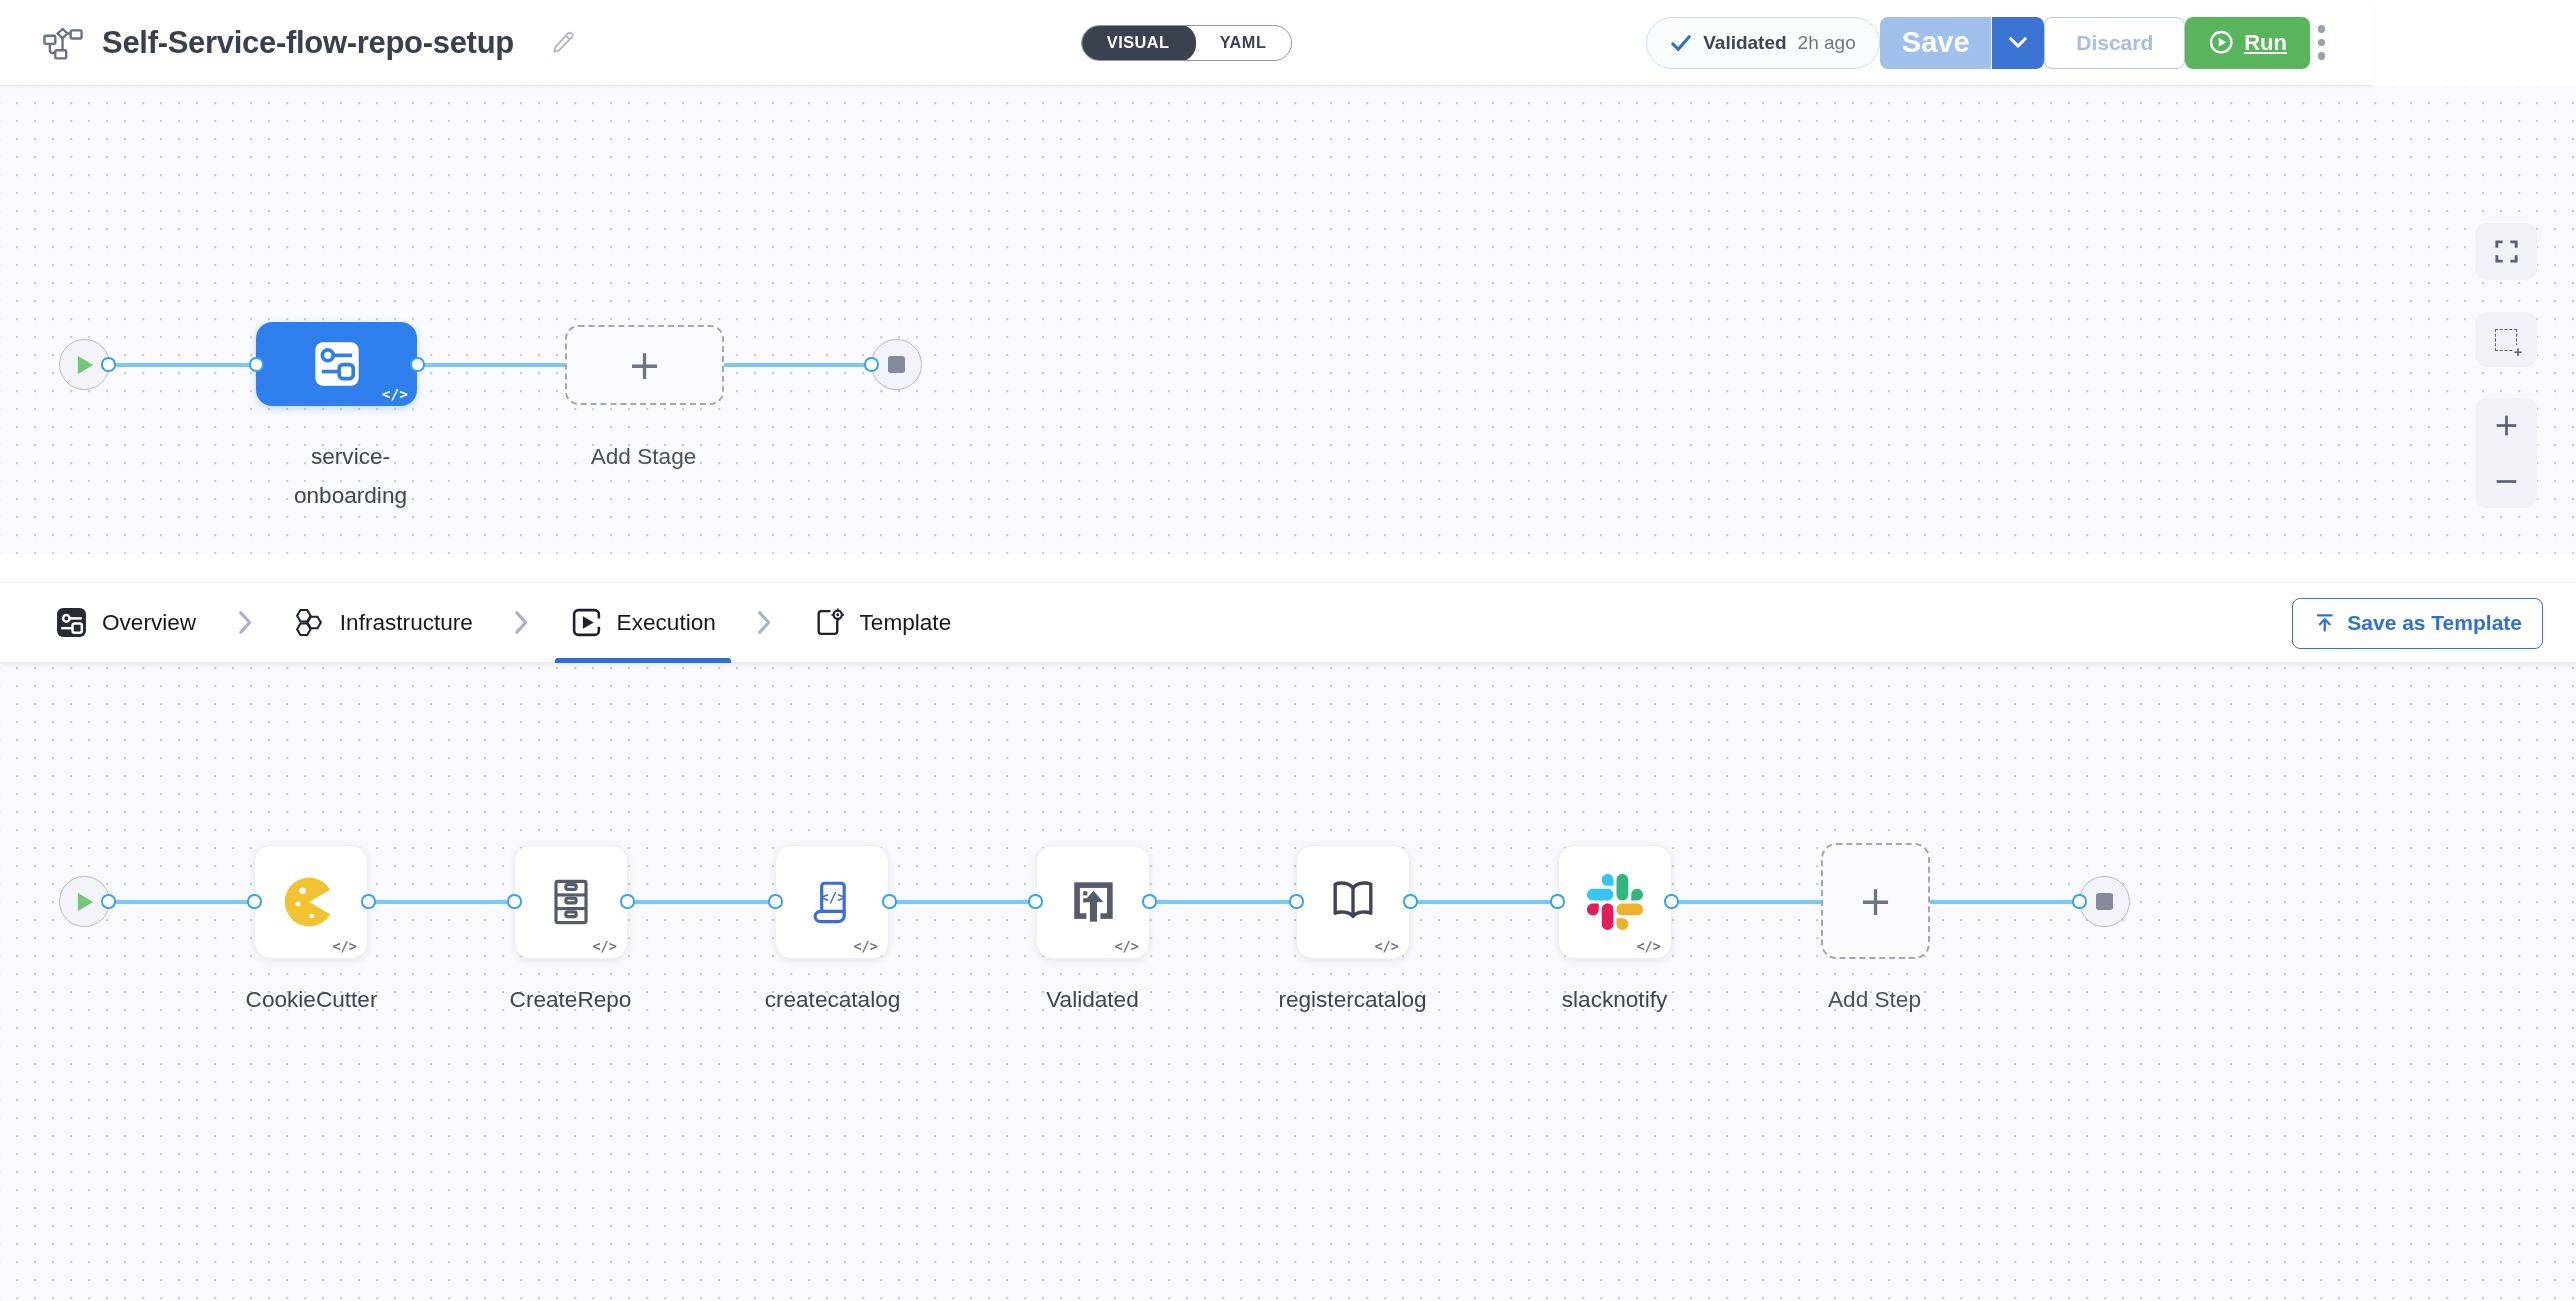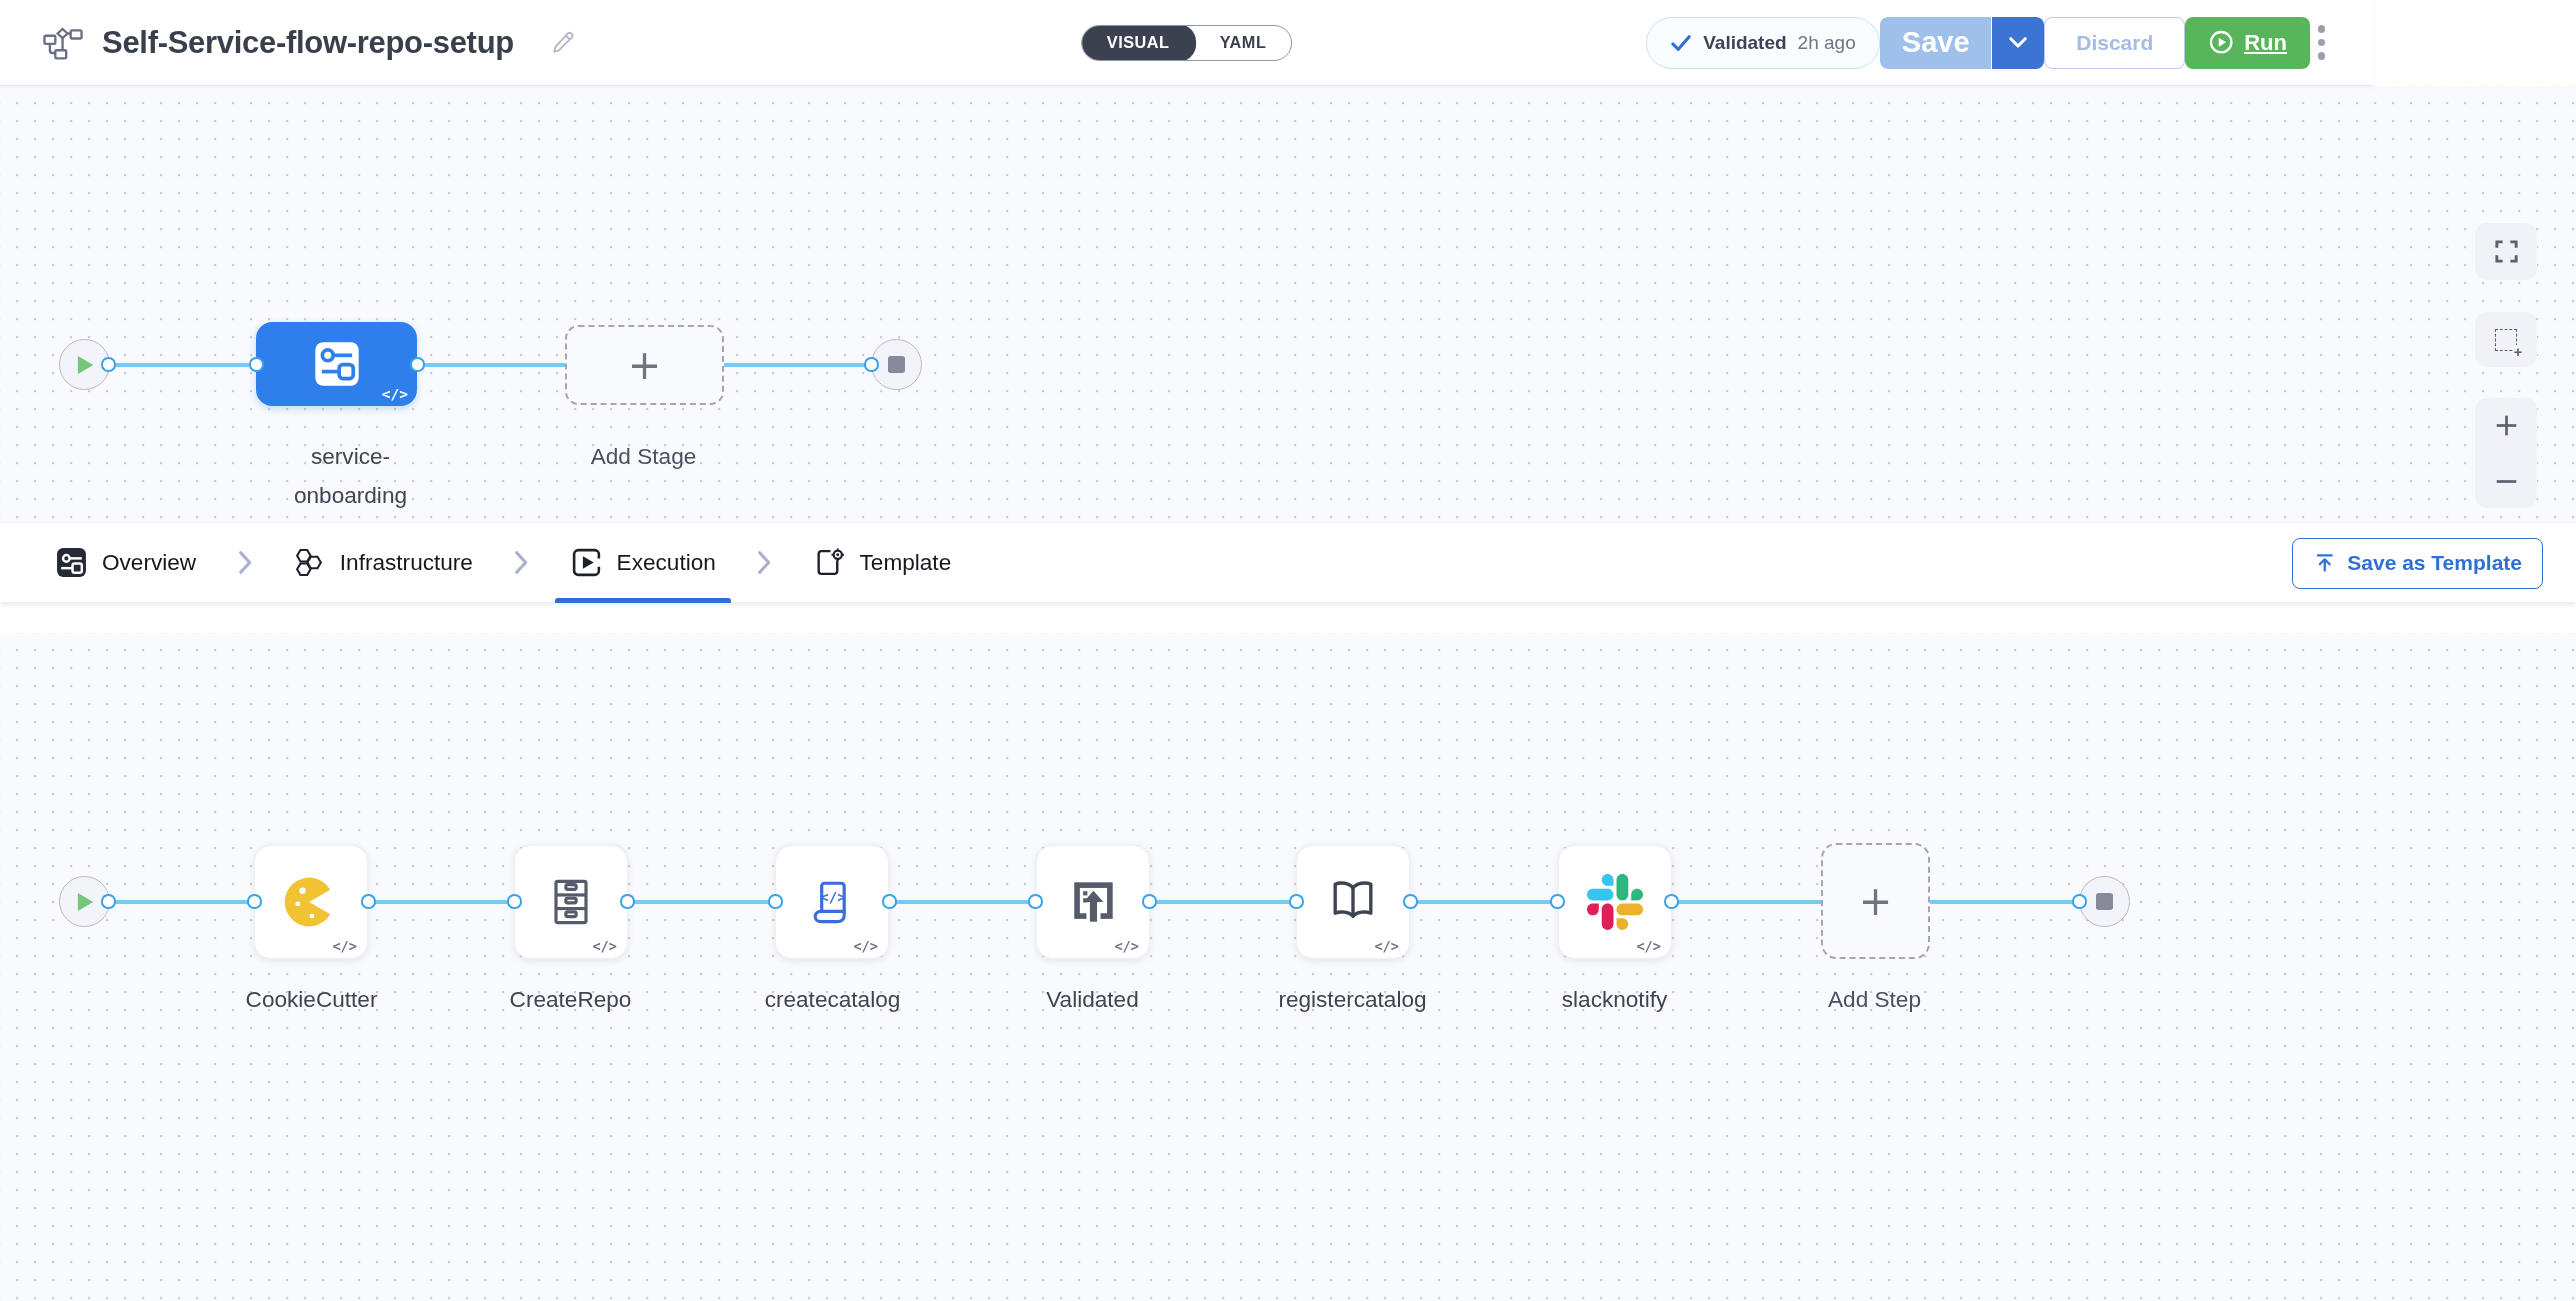--- a/index.html
+++ b/index.html
@@ -92,21 +92,21 @@
   .cv-ctl { position:absolute; left:2475px; width:62px; background:#f1f2f8; border-radius:11.8px;
     display:flex; align-items:center; justify-content:center; cursor:pointer; z-index:5; }
   .ctl-fit { top:137px; height:57px; }
   .ctl-marquee { top:226px; height:55px; }
   .ctl-zoom { top:312px; height:110px; flex-direction:column; justify-content:space-between; padding:14.5px 0; }
   .marquee-box { width:22px; height:22px; border:1.8px dashed #5b6070; position:relative; }
   .marquee-box:after { content:"+"; position:absolute; right:-6.3px; bottom:-10px; color:#5b6070;
     font-size:14.5px; font-weight:700; background:#f1f2f8; line-height:1; }
 
   
-  .tab-bar { position:absolute; left:0; top:522px; width:2576px; height:80px; background:#ffffff;
+  .tab-bar { position:absolute; left:0; top:582px; width:2576px; height:80px; background:#ffffff;
     border-top:0.9px solid #eceef2; box-shadow:0 2.7px 4.5px rgba(20,30,60,.08); z-index:20;
     display:flex; align-items:center; padding-left:40px; }
   .tab { position:relative; height:80px; display:flex; align-items:center; gap:13.6px;
     padding:0 15.4px; font-size:22.6px; color:#15181f; cursor:pointer; }
   .tab.active:after { content:""; position:absolute; left:0; right:0; bottom:0; height:4.5px;
     background:#2e70d4; border-radius:2.7px 2.7px 0 0; }
   .tab-sep { margin:0 25px; display:flex; align-items:center; }
   .save-template-btn { position:absolute; right:33px; top:14.5px; height:51px; padding:0 20px;
     border:1.8px solid #2e70d4; border-radius:8.1px; background:#ffffff; color:#2e70d4;
     font-size:21px; font-weight:600; display:flex; align-items:center; gap:11px; cursor:pointer; }

